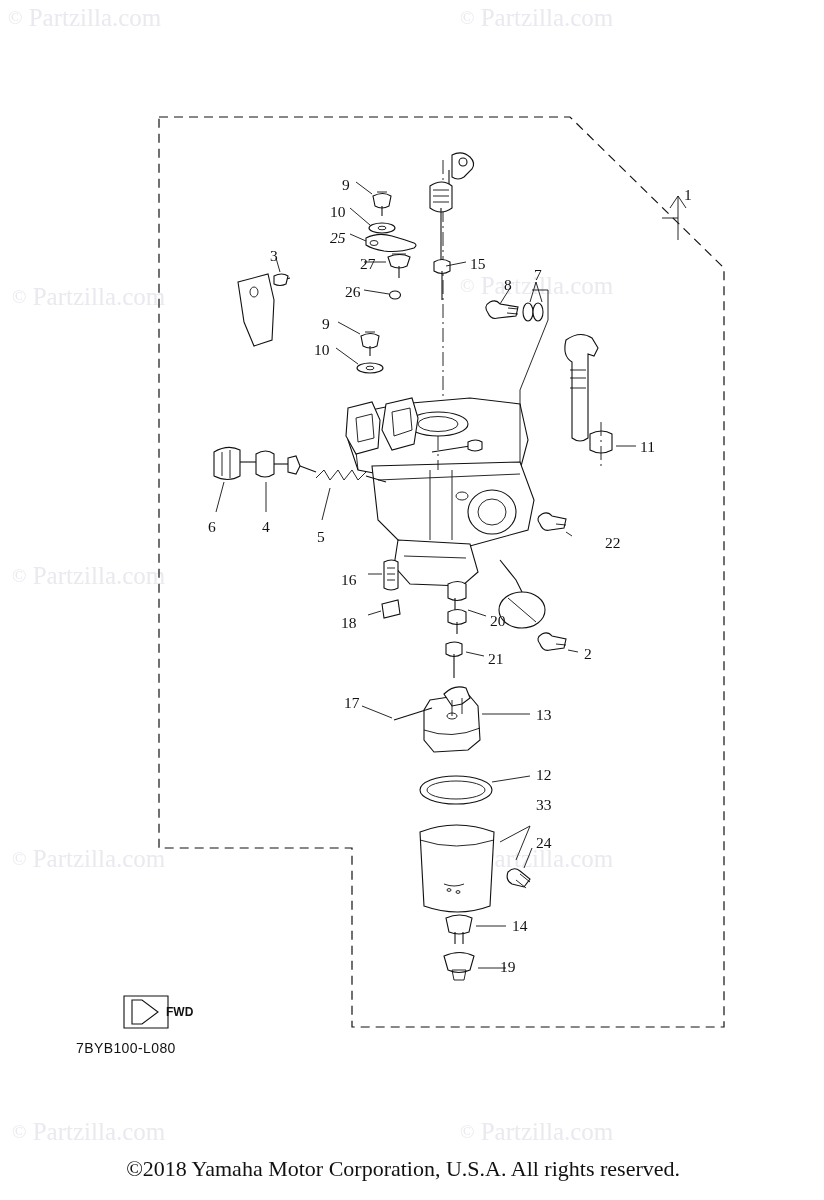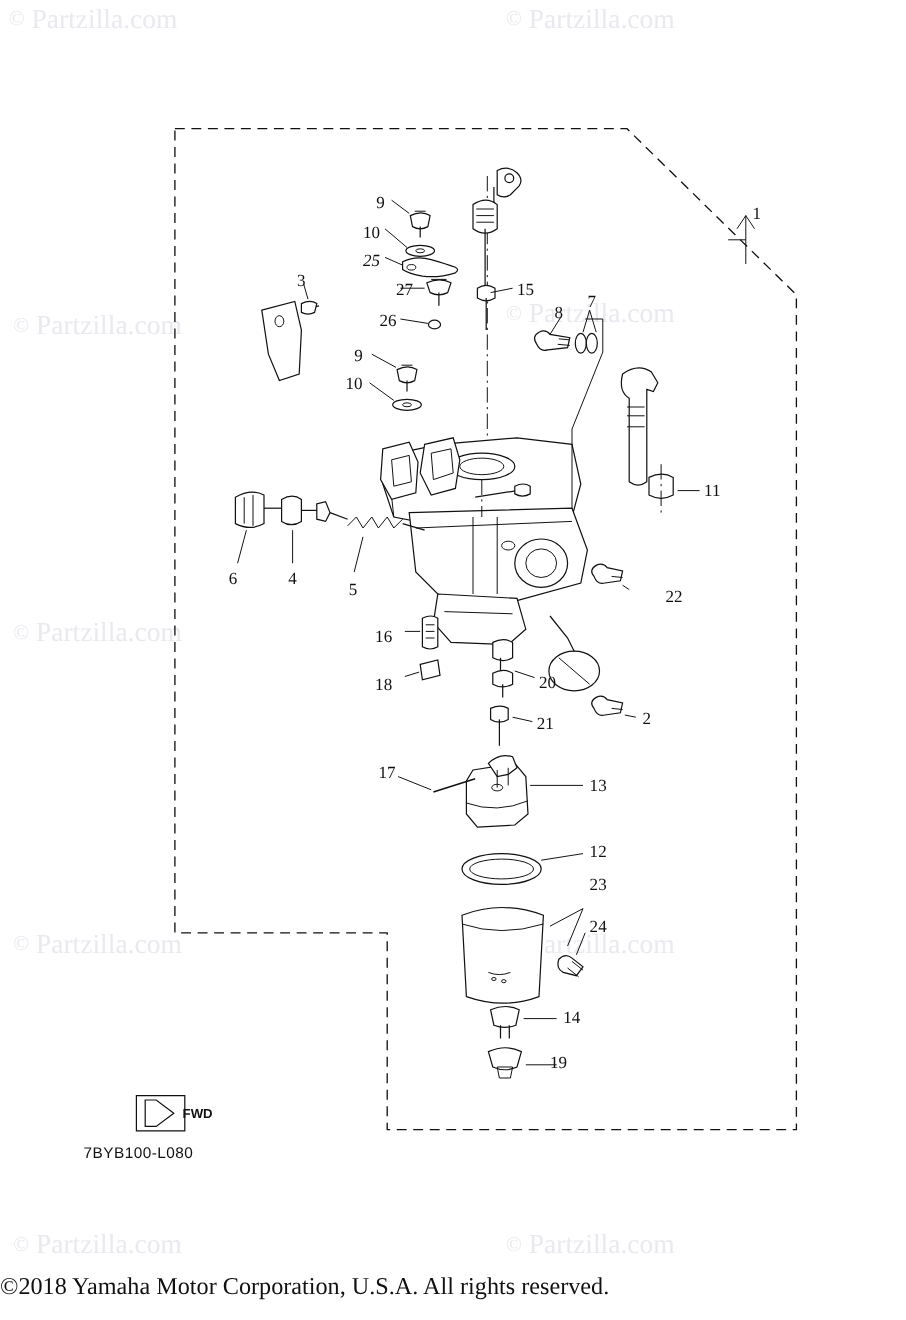--- a/index.html
+++ b/index.html
@@ -55,21 +55,21 @@
     font-weight: bold;
     font-size: 12px;
     color: #111;
     margin-left: 30px;
   }
   .footer {
     position: absolute;
     left: 0;
     top: 1156px;
     width: 680px;
-    text-align: left;
+    text-align: right;
     font-family: "Liberation Serif", serif;
     font-size: 22px;
     color: #111;
   }
   svg { display: block; }
   .ln { stroke: #111; fill: none; stroke-width: 1.1; }
   .ln2 { stroke: #111; fill: none; stroke-width: 1.3; }
   .thin { stroke: #111; fill: none; stroke-width: 0.9; }
   .fillw { fill: #ffffff; stroke: #111; stroke-width: 1.1; }
   .dash { stroke: #111; fill: none; stroke-width: 1.2; stroke-dasharray: 9 6; }
@@ -352,21 +352,21 @@
   <div class="callout" style="left:317px; top:528px;">5</div>
   <div class="callout" style="left:589px; top:534px;margin-left:16px;">22</div>
   <div class="callout" style="left:341px; top:571px;">16</div>
   <div class="callout" style="left:341px; top:614px;">18</div>
   <div class="callout" style="left:490px; top:612px;">20</div>
   <div class="callout" style="left:584px; top:645px;">2</div>
   <div class="callout" style="left:488px; top:650px;">21</div>
   <div class="callout" style="left:344px; top:694px;">17</div>
   <div class="callout" style="left:536px; top:706px;">13</div>
   <div class="callout" style="left:536px; top:766px;">12</div>
-  <div class="callout" style="left:536px; top:796px;">23</div>
+  <div class="callout" style="left:536px; top:796px;">33</div>
   <div class="callout" style="left:536px; top:834px;">24</div>
   <div class="callout" style="left:512px; top:917px;">14</div>
   <div class="callout" style="left:500px; top:958px;">19</div>
 
   <div class="fwdlabel" style="left:136px; top:1005px;">FWD</div>
   <div class="diagcode" style="left:76px; top:1040px;">7BYB100-L080</div>
 
   <div class="footer">©2018  Yamaha Motor Corporation, U.S.A. All rights reserved.</div>
 </div>
 

